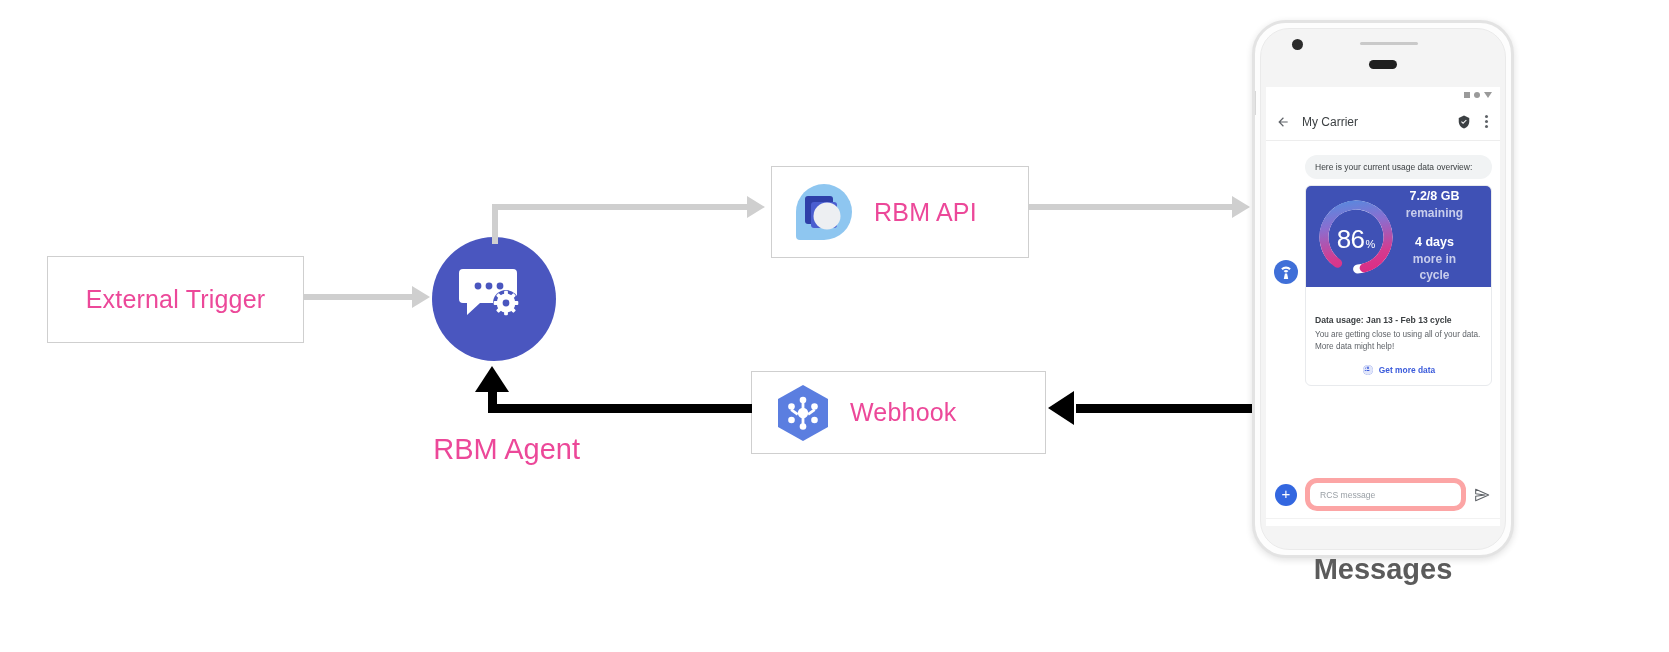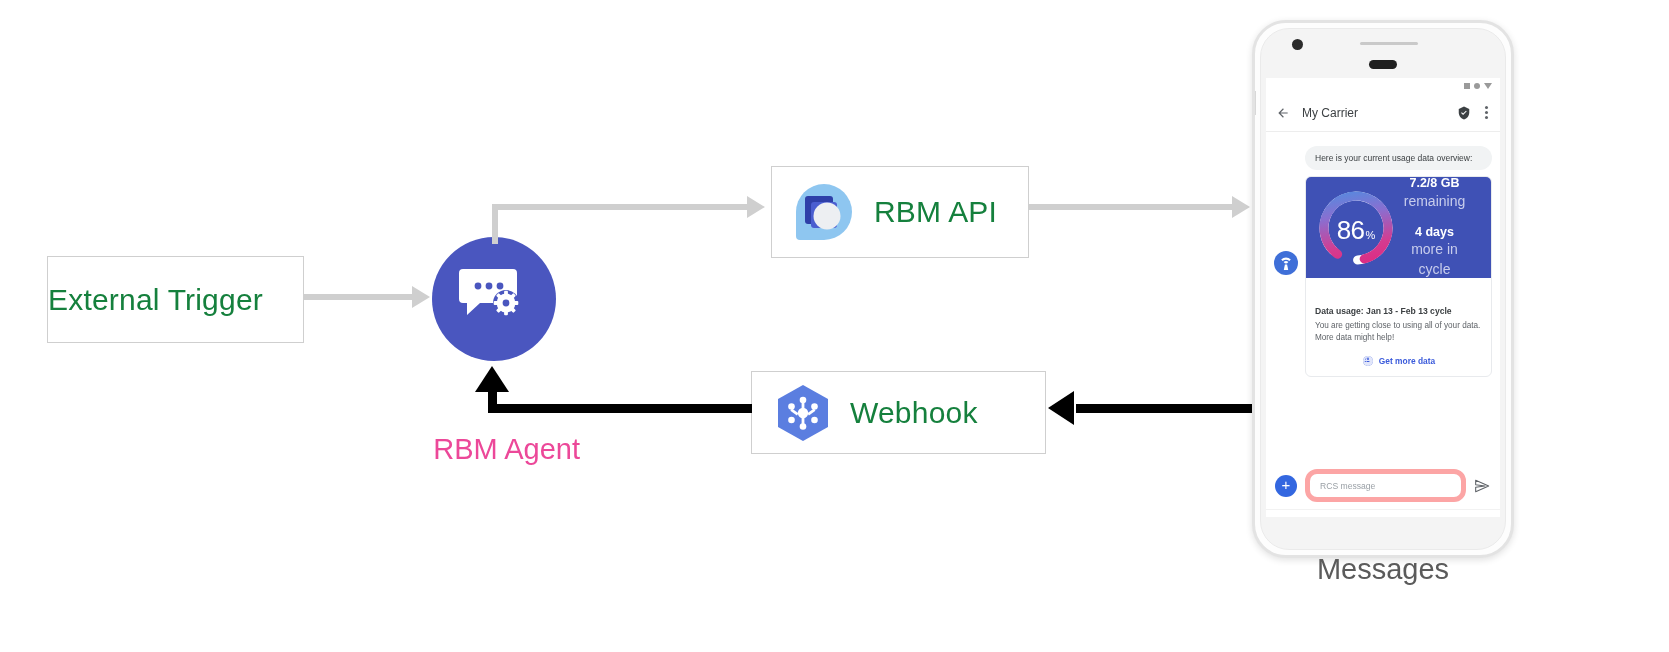--- a/index.html
+++ b/index.html
@@ -22,33 +22,34 @@
   
   .node-box {
     position: absolute;
     box-sizing: border-box;
     border: 1px solid #cfcfcf;
     background: #ffffff;
     display: flex;
     align-items: center;
   }
   .node-label-plain {
-    font-size: 30px;
-    color: #15803d;
+    font-size: 25px;
+    color: #ec4899;
     font-weight: 400;
     letter-spacing: 0.2px;
     white-space: nowrap;
   }
 
   
   #external-trigger {
     left: 47px;
     top: 256px;
     width: 257px;
     height: 87px;
+    justify-content: center;
   }
 
   
   #rbm-api-box {
     left: 771px;
     top: 166px;
     width: 258px;
     height: 92px;
     padding-left: 20px;
     gap: 18px;
@@ -176,21 +177,21 @@
     left: -2px;
     top: 68px;
     width: 3px;
     height: 24px;
     background: #d8d8d8;
   }
 
   #phone-screen {
     position: absolute;
     left: 11px;
-    top: 55px;
+    top: 64px;
     width: 234px;
     height: 439px;
     background: #fef9c3;
     overflow: hidden;
   }
 
   
   .status-bar {
     position: relative;
     height: 16px;
@@ -311,21 +312,21 @@
     font-weight: 400;
     margin-left: 1px;
   }
   .card-stats {
     flex: 1;
     color: #ffffff;
     text-align: center;
     padding-right: 20px;
   }
   .stat-big { font-size: 12.5px; font-weight: 700; line-height: 1.25; }
-  .stat-sub { font-size: 14px; color: #c8cdec; line-height: 1.4; }
+  .stat-sub { font-size: 12px; color: #c8cdec; line-height: 1.4; font-weight: bold; }
   .stat-gap { height: 13px; }
 
   .card-body {
     padding: 8px 9px 4px 9px;
   }
   .card-title {
     font-size: 8.6px;
     font-weight: 700;
     color: #3c4043;
     margin-bottom: 4px;
@@ -412,20 +413,21 @@
 
   .phone-caption {
     position: absolute;
     left: 1252px;
     top: 553px;
     width: 262px;
     text-align: center;
     font-size: 29px;
     color: #5b5b5b;
     white-space: nowrap;
+    font-weight: bold;
   }
 </style>
 </head>
 <body>
 
 <div id="stage">
 
   <div class="node-box" id="external-trigger">
     <span class="node-label-plain">External Trigger</span>
   </div>

